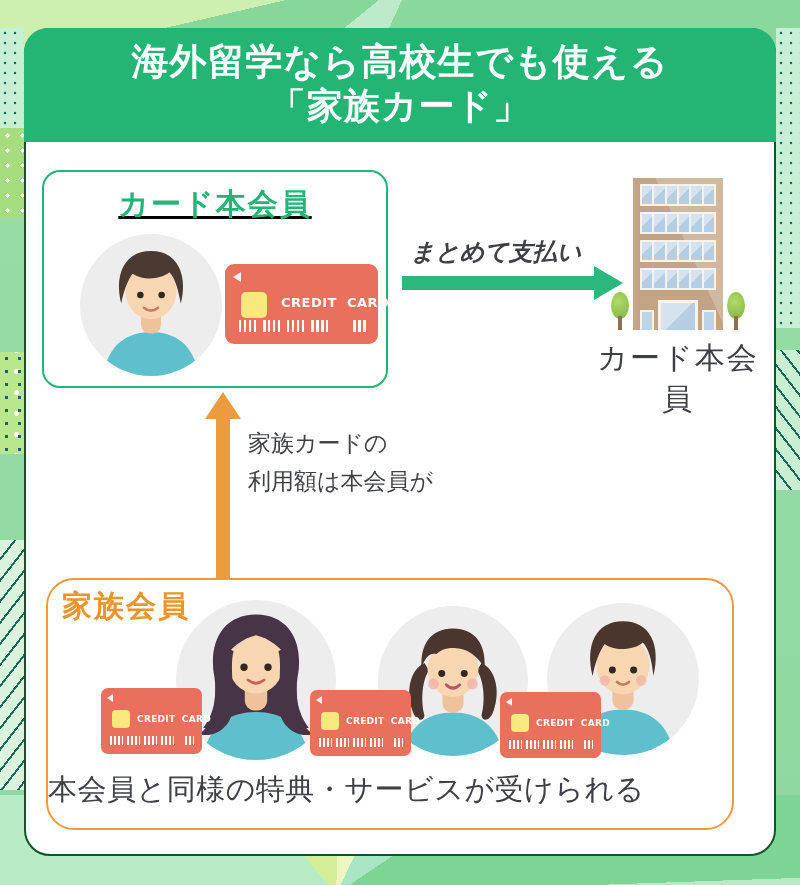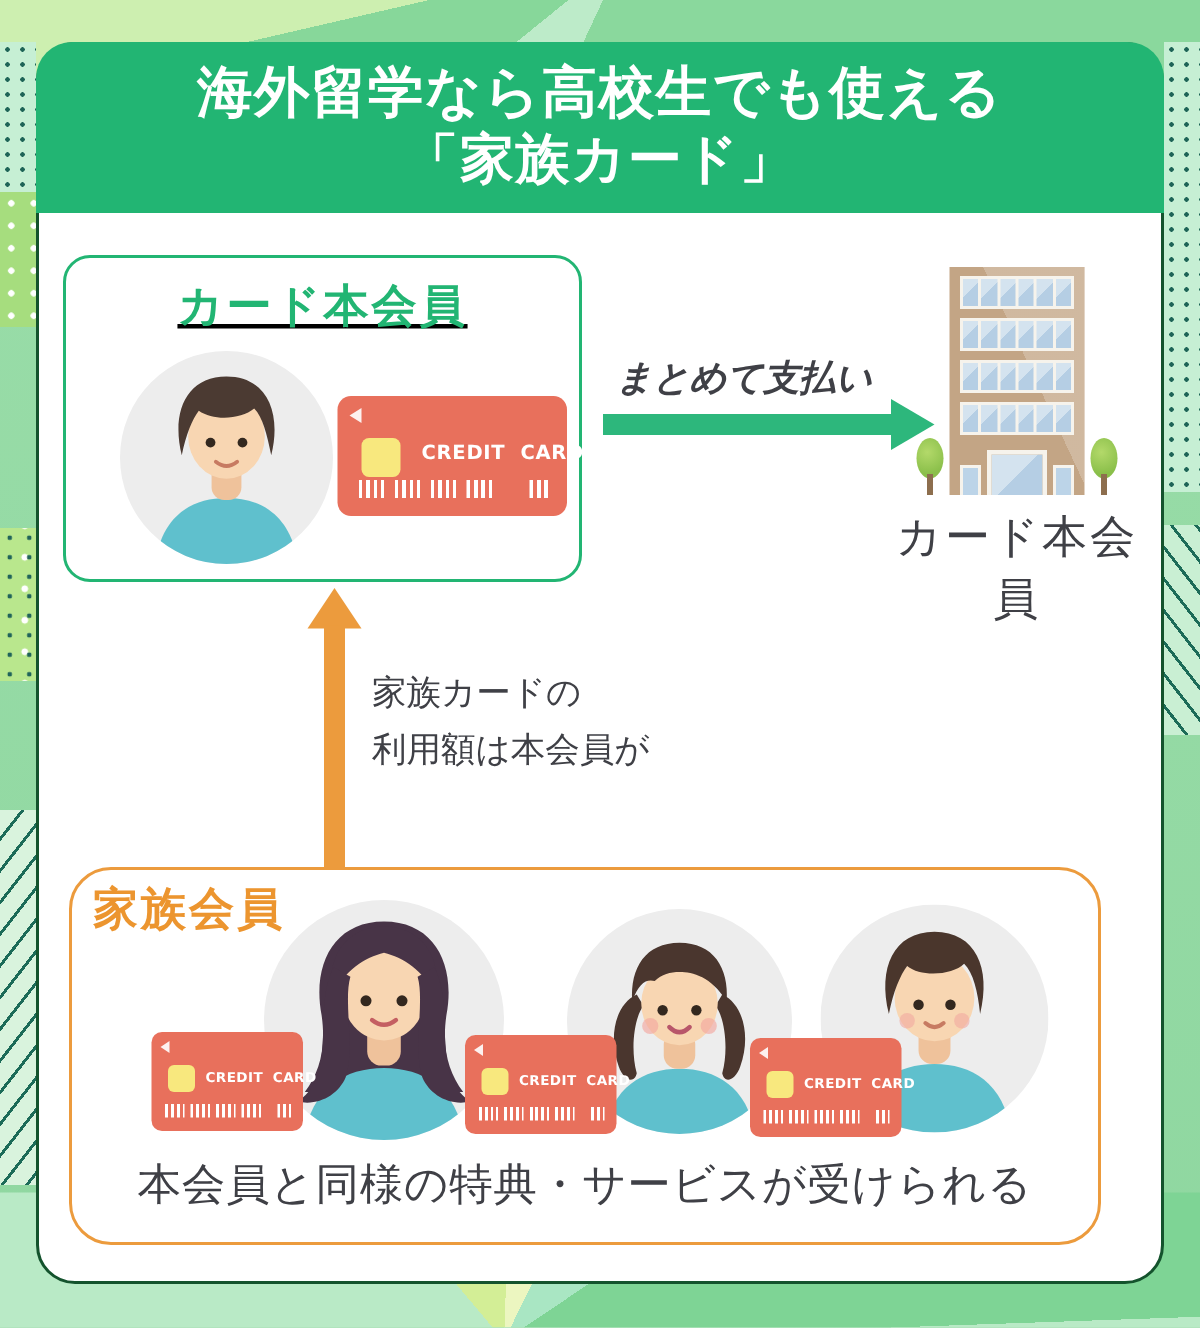--- a/index.html
+++ b/index.html
@@ -110,33 +110,33 @@
   .tree .trunk{position:absolute;left:8px;top:24px;width:4px;height:14px;background:#8d6e4e;}
   #tree-left{left:584px;top:262px;} #tree-right{left:700px;top:262px;}
   .company-label{position:absolute;left:562px;top:308px;width:180px;text-align:center;
     color:#3f4046;font-size:30px;font-weight:500;letter-spacing:2px;}
   
   .arrow-up-head{position:absolute;left:179px;top:362px;width:0;height:0;
     border-left:18px solid transparent;border-right:18px solid transparent;
     border-bottom:27px solid #ec9b3d;}
   .arrow-up-shaft{position:absolute;left:190px;top:387px;width:14px;height:161px;background:#ec9b3d;}
   .manage-note{position:absolute;left:222px;top:394px;color:#3f4046;
-    font-size:23px;font-weight:500;line-height:38px;margin-top:19px;}
+    font-size:23px;font-weight:500;line-height:38px;}
   
   .family-box{position:absolute;left:20px;top:548px;width:688px;height:252px;
     border:2px solid #ec9b3d;border-radius:28px;box-sizing:border-box;background:#fff;padding-left:21px;}
   .family-title{position:absolute;left:14px;top:6px;color:#ec952f;
     font-size:30px;font-weight:700;letter-spacing:2px;}
   #avatar-f1{left:128px;top:20px;width:160px;height:160px;}
   #avatar-f2{left:330px;top:26px;width:150px;height:150px;}
   #avatar-f3{left:499px;top:23px;width:152px;height:152px;}
   #fcard-1{left:53px;top:108px;}
   #fcard-2{left:262px;top:110px;}
   #fcard-3{left:452px;top:112px;}
-  .family-caption{position:absolute;left:0;top:190px;width:100%;text-align:center;
+  .family-caption{position:absolute;left:0;top:190px;width:100%;
     color:#3f4046;font-size:29px;font-weight:500;letter-spacing:.5px;}
 </style>
 </head>
 <body>
 
 <div class="bg"></div>
 <div class="edge dots-teal" id="edge-l1"></div>
 <div class="edge dots-white" id="edge-l2"></div>
 <div class="edge dots-mix" id="edge-l3"></div>
 <div class="edge stripes-l" id="edge-l4"></div>

